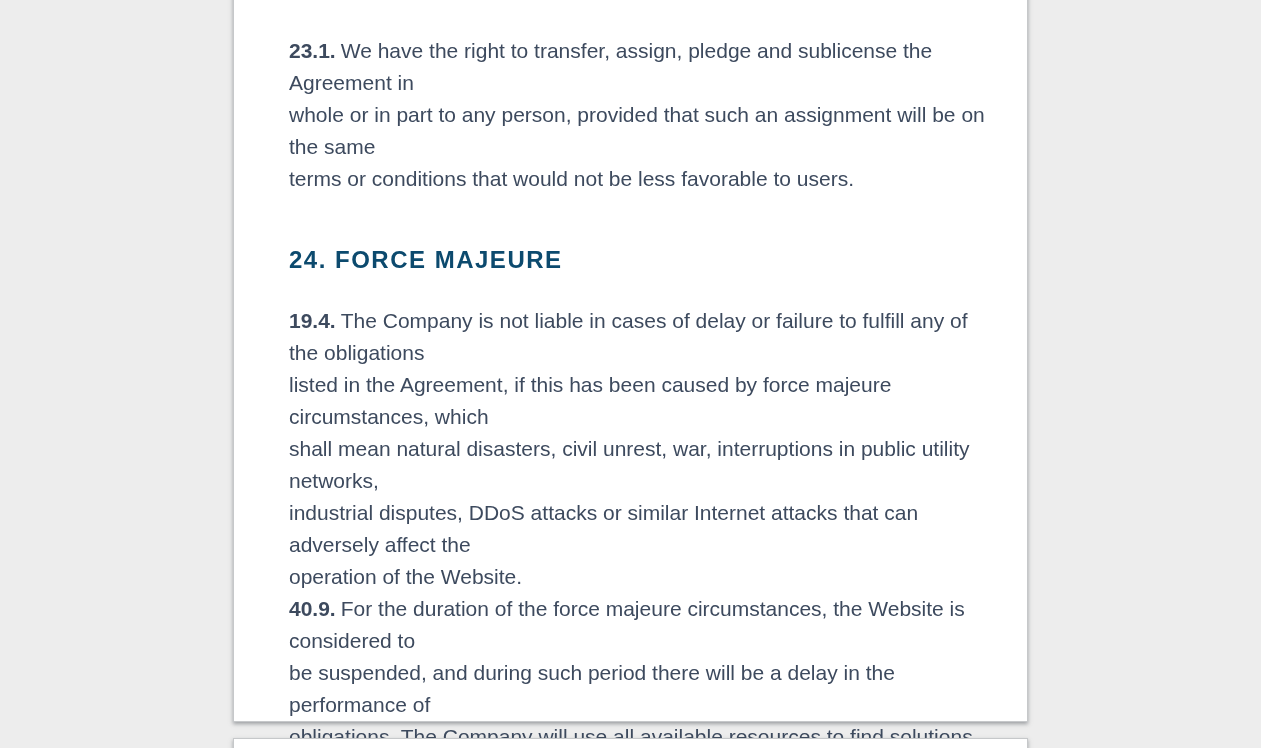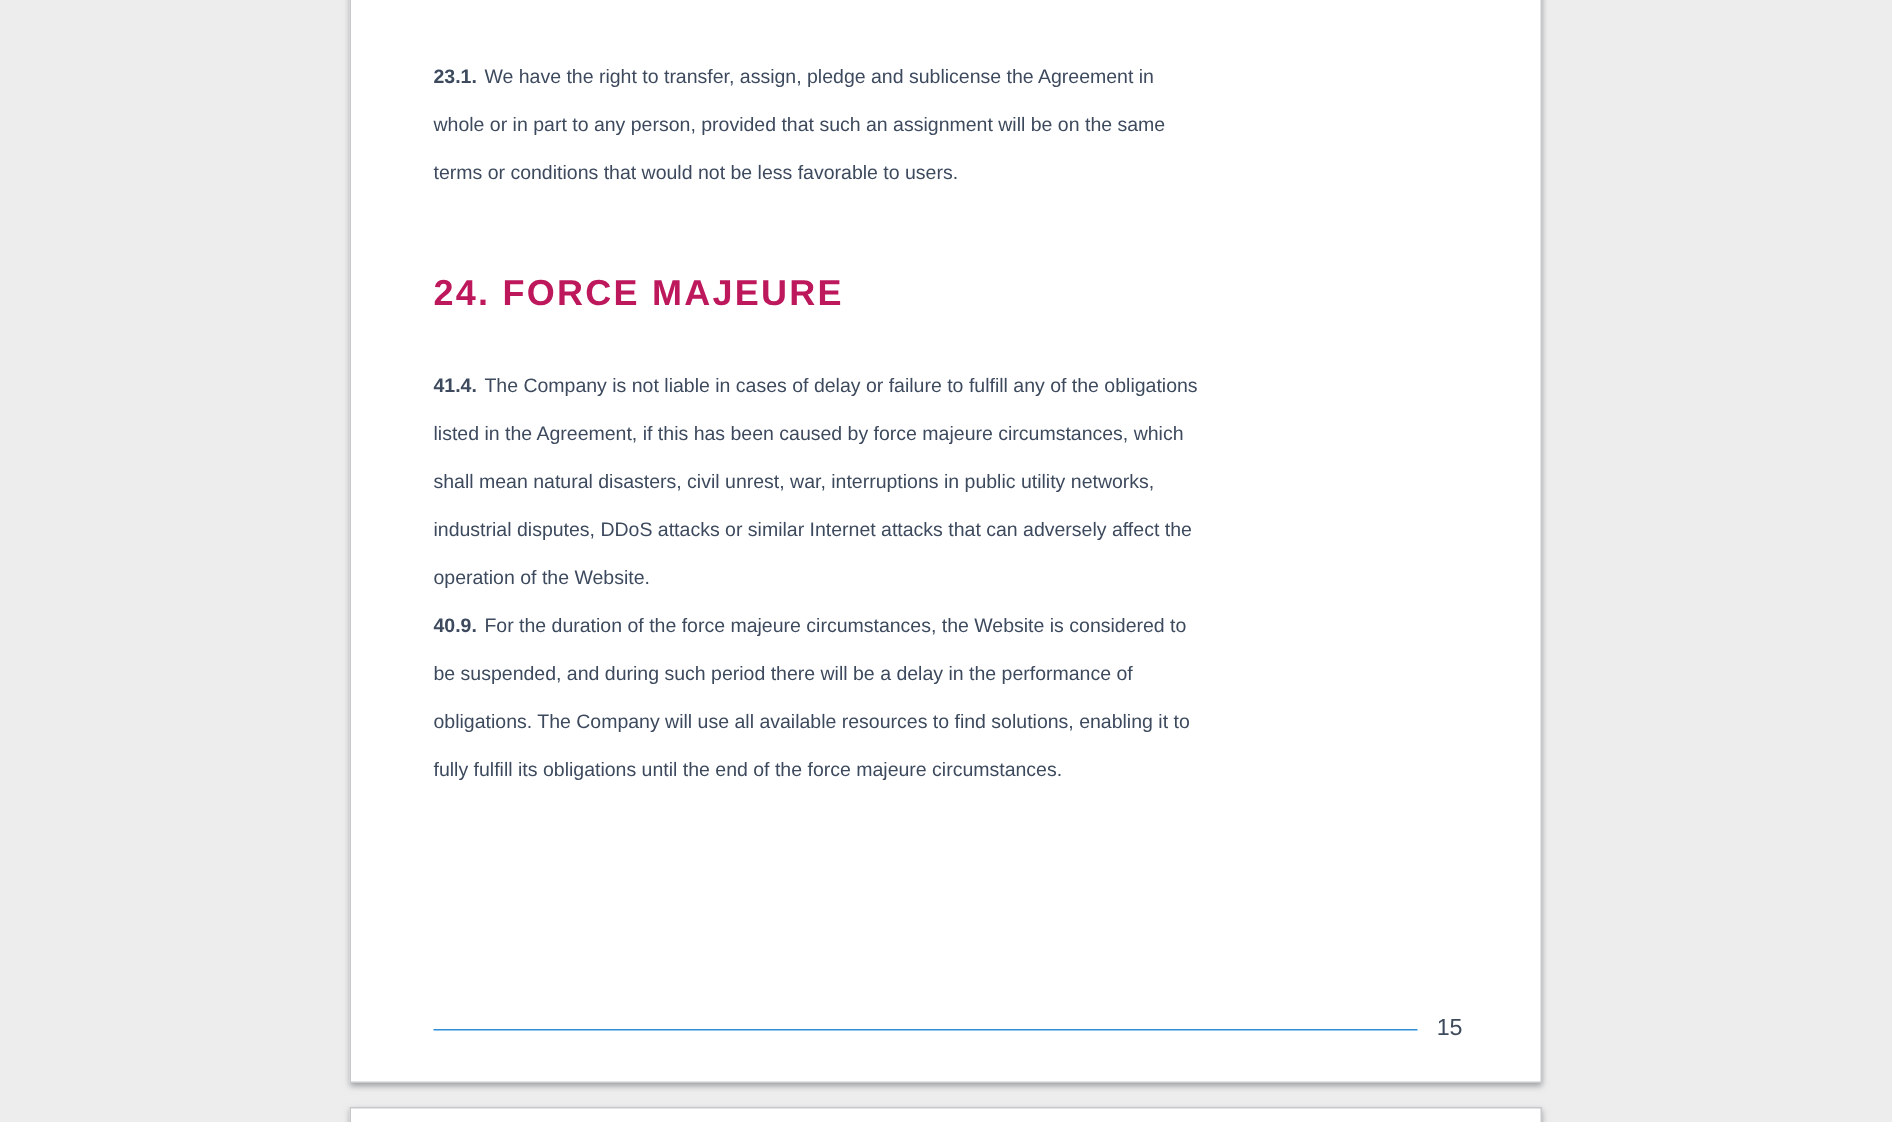--- a/index.html
+++ b/index.html
@@ -39,42 +39,42 @@
     height: 60px;
   }
 
   .content {
     padding: 44px 0 0 55px;
     width: 760px;
   }
 
   .para {
     width: 705px;
-    font-size: 13px;
+    font-size: 21px;
     line-height: 32px;
     color: #3d4a5e;
     font-weight: 400;
   }
 
   .para .clause-label {
     font-weight: 700;
     margin-right: 5px;
   }
 
   .para .clause-text {
     white-space: pre-line;
   }
 
   .section-heading {
     margin: 50px 0 30px 0;
     font-size: 24px;
     line-height: 30px;
     font-weight: 600;
     letter-spacing: 1.5px;
-    color: #be185d;
+    color: #0c4a6e;
   }
 
   .page-footer {
     position: absolute;
     left: 55px;
     right: 52px;
     bottom: 25px;
     height: 20px;
     display: flex;
     align-items: center;
@@ -103,37 +103,33 @@
 
       <p class="para">
         <span class="clause-label">23.1.</span><span class="clause-text">We have the right to transfer, assign, pledge and sublicense the Agreement in
 whole or in part to any person, provided that such an assignment will be on the same
 terms or conditions that would not be less favorable to users.</span>
       </p>
 
       <h2 class="section-heading">24. FORCE MAJEURE</h2>
 
       <p class="para">
-        <span class="clause-label">41.4.</span><span class="clause-text">The Company is not liable in cases of delay or failure to fulfill any of the obligations
+        <span class="clause-label">19.4.</span><span class="clause-text">The Company is not liable in cases of delay or failure to fulfill any of the obligations
 listed in the Agreement, if this has been caused by force majeure circumstances, which
 shall mean natural disasters, civil unrest, war, interruptions in public utility networks,
 industrial disputes, DDoS attacks or similar Internet attacks that can adversely affect the
 operation of the Website.</span>
       </p>
 
       <p class="para">
         <span class="clause-label">40.9.</span><span class="clause-text">For the duration of the force majeure circumstances, the Website is considered to
 be suspended, and during such period there will be a delay in the performance of
 obligations. The Company will use all available resources to find solutions, enabling it to
 fully fulfill its obligations until the end of the force majeure circumstances.</span>
       </p>
 
     </div>
 
-    <div class="page-footer">
-      <div class="footer-rule"></div>
-      <span class="page-number">15</span>
-    </div>
   </div>
 
   <div class="page page-next"></div>
 
 </div>
 
 </body></html>

